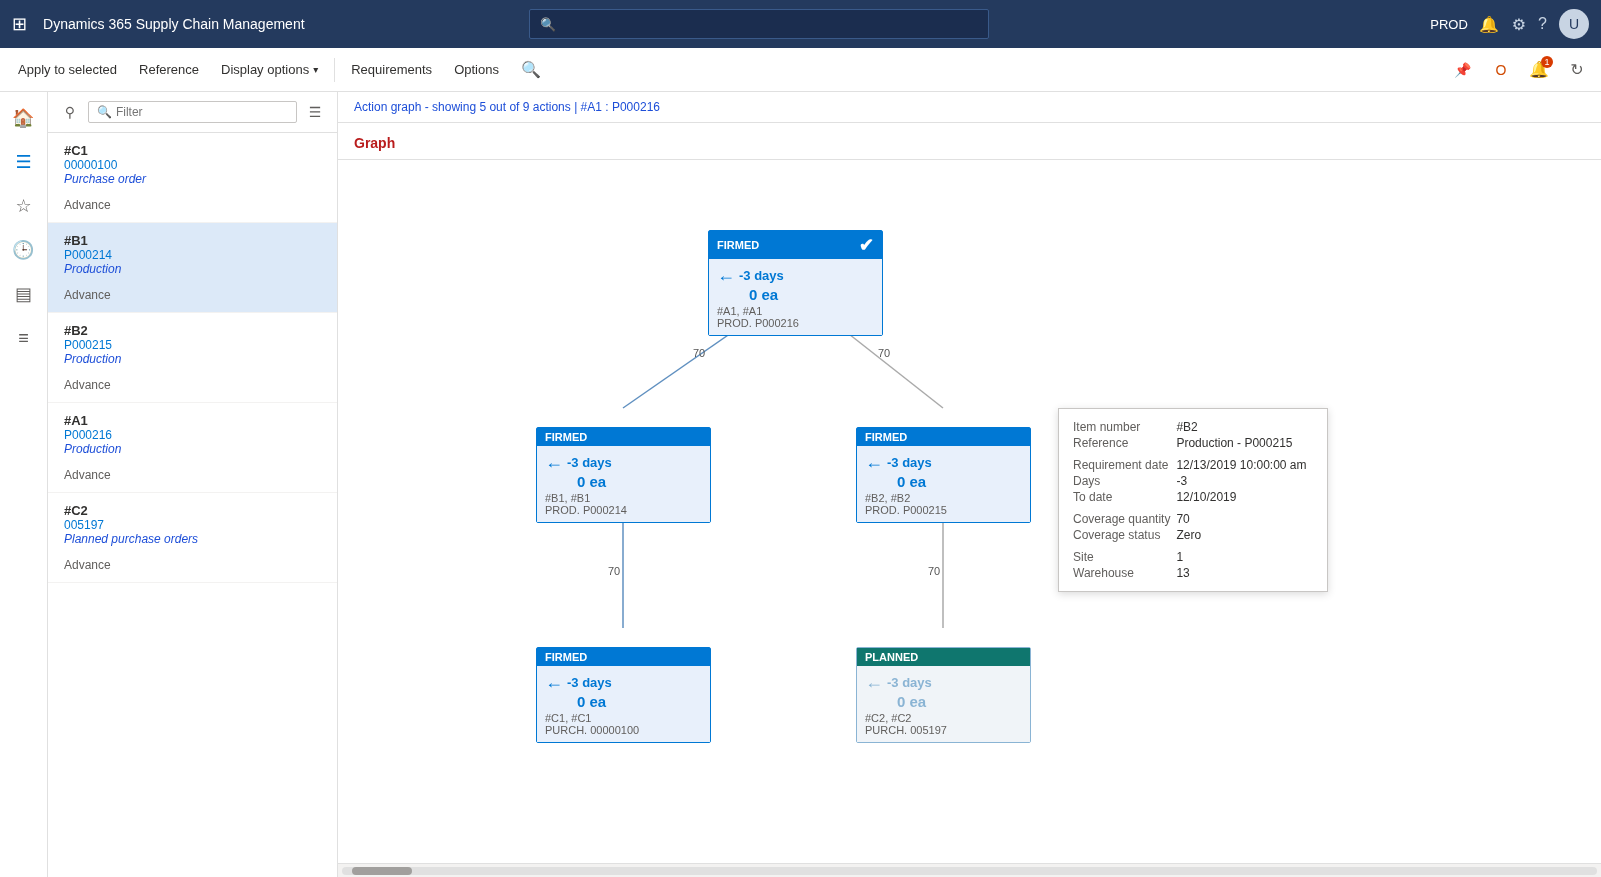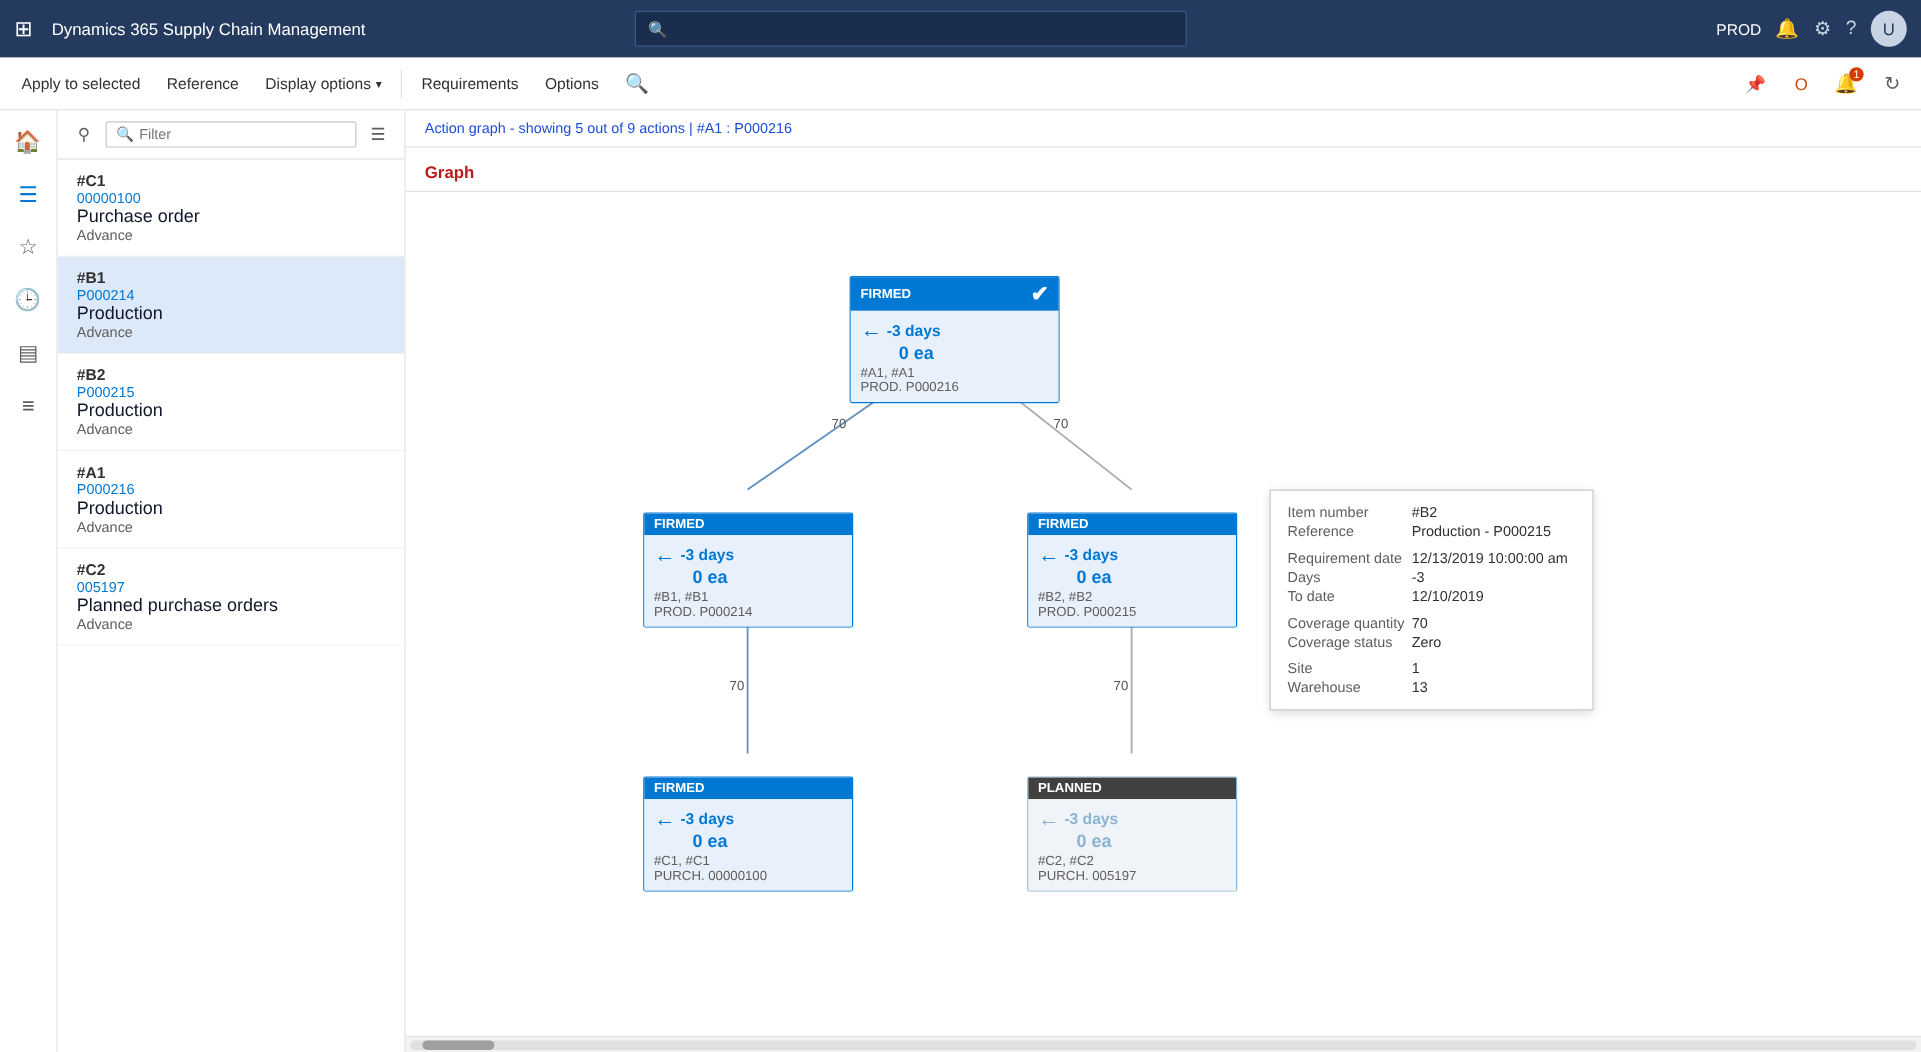--- a/index.html
+++ b/index.html
@@ -174,22 +174,22 @@
     }
     .sidebar-list { overflow-y: auto; flex: 1; }
     .sidebar-item {
       padding: 10px 14px 10px 16px;
       border-bottom: 1px solid #f3f2f1;
       cursor: pointer;
     }
     .sidebar-item.active { background: #dce9f8; }
     .sidebar-item .item-id { font-weight: 600; color: #323130; font-size: 13px; }
     .sidebar-item .item-link { color: #0078d4; font-size: 12px; text-decoration: none; }
-    .sidebar-item .item-type { color: #0f172a; font-size: 15px; }
-    .sidebar-item .item-tag { color: #605e5c; font-size: 12px; }
+    .sidebar-item .item-type { color: #1d4ed8; font-size: 12px; font-style: italic; }
+    .sidebar-item .item-tag { color: #605e5c; font-size: 12px; margin-top: 12px; }
 
     
     .main-content {
       flex: 1;
       display: flex;
       flex-direction: column;
       background: #f3f2f1;
       overflow: hidden;
     }
     .content-header {
@@ -233,21 +233,21 @@
     .node-header {
       background: #0078d4;
       color: white;
       font-size: 11px;
       font-weight: 600;
       padding: 3px 8px;
       display: flex;
       align-items: center;
       justify-content: space-between;
     }
-    .node-header.planned-header { background: #404040; }
+    .node-header.planned-header { background: #0f766e; }
     .node-body {
       padding: 6px 8px;
       background: #e8f0fb;
     }
     .node-body.planned-body { background: #f0f4f8; }
     .node-days {
       display: flex;
       align-items: center;
       gap: 4px;
       font-size: 13px;

